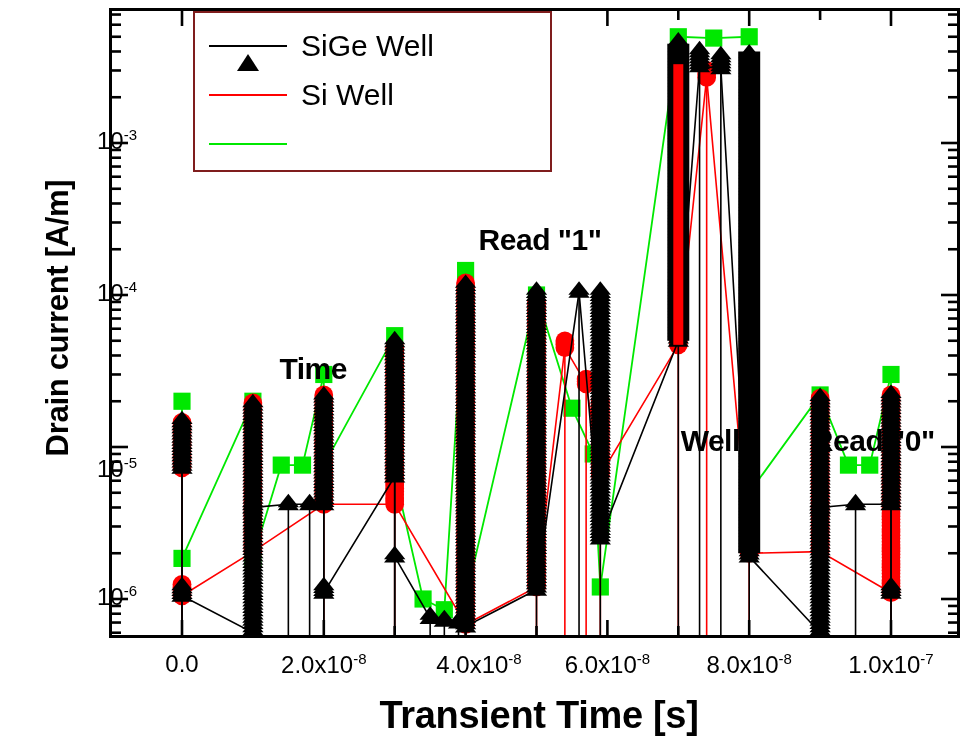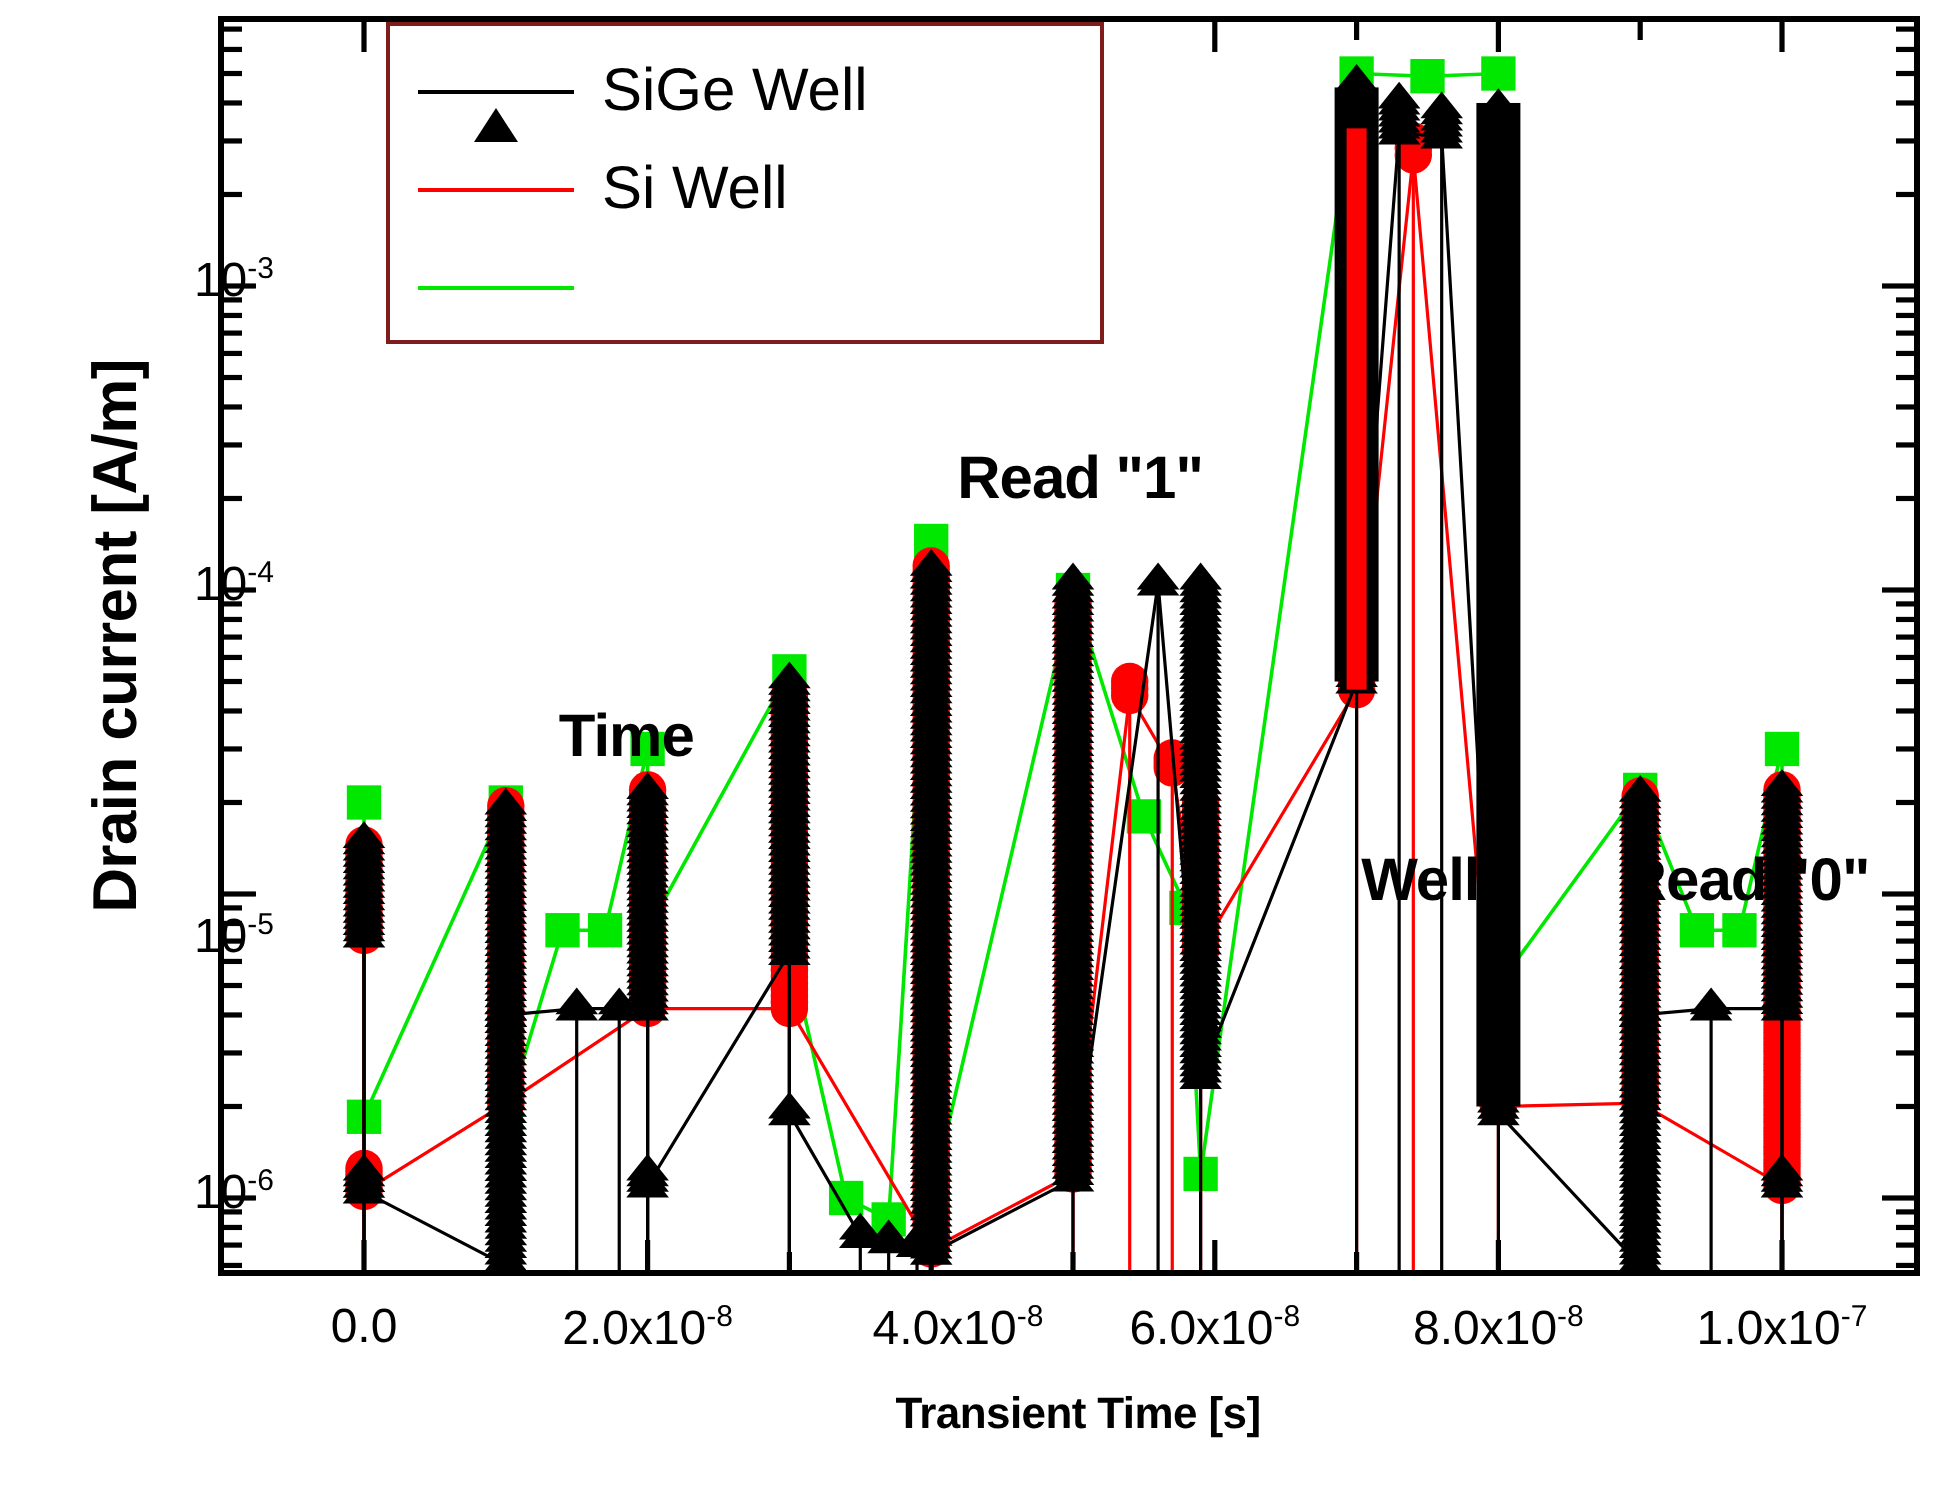--- a/index.html
+++ b/index.html
@@ -9,21 +9,21 @@
 
   
   #ylabel{
     position:absolute;left:-242px;top:300px;width:600px;
     transform:rotate(-90deg);transform-origin:center center;
     text-align:center;font-size:31px;font-weight:bold;letter-spacing:-0.3px;
     white-space:nowrap;
   }
   #xlabel{
     position:absolute;left:109px;top:694px;width:860px;
-    text-align:center;font-size:22px;font-weight:bold;letter-spacing:-0.3px;
+    text-align:center;font-size:38px;font-weight:bold;letter-spacing:-0.3px;
   }
 
   
   .ytick{position:absolute;right:0;text-align:right;font-size:24px;white-space:nowrap;}
   .ytick sup{font-size:15px;vertical-align:super;}
   #ylabels{position:absolute;left:0;top:0;width:103px;height:639px;margin-left:34px;}
 
   .xtick{position:absolute;top:650px;text-align:center;font-size:24px;white-space:nowrap;
          transform:translateX(-50%);}
   .xtick sup{font-size:15px;vertical-align:super;}

